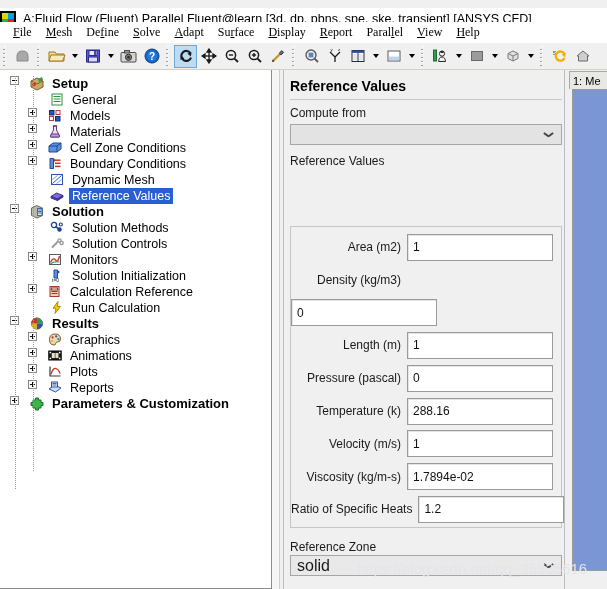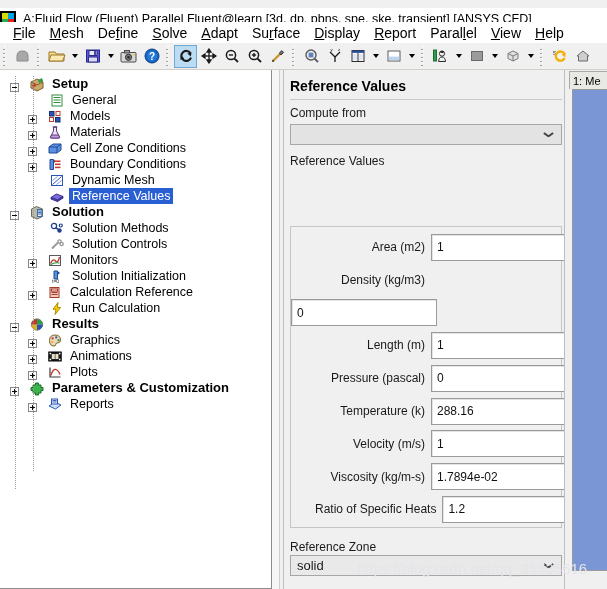--- a/index.html
+++ b/index.html
@@ -39,23 +39,23 @@
   }
 
   
   #menubar {
     position: absolute; left: 0; top: 22px; width: 607px; height: 21px;
     background: #ffffff;
     display: flex; align-items: center;
     padding-left: 6px;
   }
   .menu-item {
-    font-size: 14px; color: #000;
+    font-size: 12px; color: #000;
     padding: 2px 7px 2px 7px;
-    white-space: nowrap; cursor: default;
+    white-space: nowrap; cursor: default; font-family: Liberation Serif, serif;
   }
   .menu-item u { text-decoration: underline; }
 
   
   #toolbar {
     position: absolute; left: 0; top: 43px; width: 607px; height: 27px;
     background: #f0f0f0;
     border-bottom: 1px solid #d4d0c8;
     display: flex; align-items: center;
   }
@@ -115,21 +115,21 @@
     width: 3px; height: 519px;
     background: #f0f0f0;
   }
 
   .tree {
     position: relative;
     padding: 6px 0 0 0;
     font-size: 12.5px;
   }
   .trow {
-    display: flex; align-items: flex-end;
+    display: flex; align-items: flex-start;
     height: 16px;
     position: relative;
     white-space: nowrap;
     cursor: default;
   }
   .texp {
     width: 9px; height: 9px; flex: 0 0 9px;
     border: 1px solid #878787;
     background: #fdfdfd;
     position: relative;
@@ -187,21 +187,21 @@
   .rv-group-label {
     position: absolute;
     font-size: 12px; color: #1a1a1a;
   }
   .combo {
     position: absolute;
     height: 21px;
     background: #e3e3e3;
     border: 1px solid #a6a6a6;
     display: flex; align-items: center;
-    font-size: 13px; color: #1a1a1a;
+    font-size: 16px; color: #1a1a1a;
     padding-left: 6px;
     cursor: default;
   }
   .combo.enabled { background: #e9e9e9; }
   .combo .chev {
     position: absolute; right: 8px; top: 7px;
     width: 9px; height: 6px;
   }
   .combo .chev::before, .combo .chev::after {
     content: ""; position: absolute; top: 0;
@@ -220,21 +220,20 @@
     position: absolute;
     left: 0; width: 272px; height: 30px;
     display: flex; align-items: center;
   }
   .field-label {
     flex: 0 0 116px;
     text-align: right;
     font-size: 12px; color: #1a1a1a;
     padding-right: 6px;
     white-space: nowrap;
-    margin-left: 24px;
   }
   .field-input {
     flex: 0 0 146px;
     height: 27px;
     background: #ffffff;
     border: 1px solid #9a9a9a;
     box-shadow: inset 1px 1px 0 #e4e4e4;
     font-size: 12px;
     color: #101010;
     display: flex; align-items: center;
@@ -722,42 +721,42 @@
         <div class="trow">
           <div class="tspacer" style="flex-basis: 28px;"></div>
           <div class="texp plus"></div>
           <div class="tdots"></div>
           <div class="ticon"><svg width="16" height="15" viewBox="0 0 16 15">
               <path d="M3 2.5 L3 12 L13.5 12" fill="none" stroke="#3a3a3a" stroke-width="1.2"></path>
               <path d="M3.8 10.5 Q6 3.5 9 4.5 Q11.8 5.5 13 9.5" fill="none" stroke="#c0392b" stroke-width="1.3"></path>
             </svg></div>
           <span class="tlabel">Plots</span>
         </div>
-        <div class="trow bold">
-          <div class="tspacer" style="flex-basis: 10px;"></div>
-          <div class="texp plus"></div>
-          <div class="tdots"></div>
-          <div class="ticon"><svg width="16" height="15" viewBox="0 0 16 15">
-              <path d="M6.5 2 L9.5 2 L9.5 4 L12 4 L12 6.5 L14 6.5 L14 9.5 L12 9.5 L12 12 L9.5 12 L9.5 14 L6.5 14 L6.5 12 L4 12 L4 9.5 L2 9.5 L2 6.5 L4 6.5 L4 4 L6.5 4 Z" fill="#39b54a" stroke="#1c6a2a"></path>
-            </svg></div>
-          <span class="tlabel">Parameters &amp; Customization</span>
-        </div>
         <div class="trow">
           <div class="tspacer" style="flex-basis: 28px;"></div>
           <div class="texp plus"></div>
           <div class="tdots"></div>
           <div class="ticon"><svg width="16" height="15" viewBox="0 0 16 15">
               <path d="M2 9 L7.5 5 L14 8 L8.5 12 Z" fill="#cfe0f4" stroke="#2a55b5"></path>
               <rect x="4.5" y="2" width="6" height="5" fill="#ffffff" stroke="#2a55b5"></rect>
               <g stroke="#2a55b5">
                 <line x1="5.4" y1="3.4" x2="9.6" y2="3.4"></line>
                 <line x1="5.4" y1="5" x2="9.6" y2="5"></line>
               </g>
             </svg></div>
           <span class="tlabel">Reports</span>
+        </div>
+        <div class="trow bold">
+          <div class="tspacer" style="flex-basis: 10px;"></div>
+          <div class="texp plus"></div>
+          <div class="tdots"></div>
+          <div class="ticon"><svg width="16" height="15" viewBox="0 0 16 15">
+              <path d="M6.5 2 L9.5 2 L9.5 4 L12 4 L12 6.5 L14 6.5 L14 9.5 L12 9.5 L12 12 L9.5 12 L9.5 14 L6.5 14 L6.5 12 L4 12 L4 9.5 L2 9.5 L2 6.5 L4 6.5 L4 4 L6.5 4 Z" fill="#39b54a" stroke="#1c6a2a"></path>
+            </svg></div>
+          <span class="tlabel">Parameters &amp; Customization</span>
         </div>
         <div class="vline" style="left: 15px; top: 6px; height: 413px;"></div>
         <div class="vline" style="left: 33px; top: 6px; height: 395px;"></div>
       </div>
   </div>
   <div id="tree-scroll-v"></div>
   <div id="splitter"></div>
 
   <div id="rv-pane">
 

